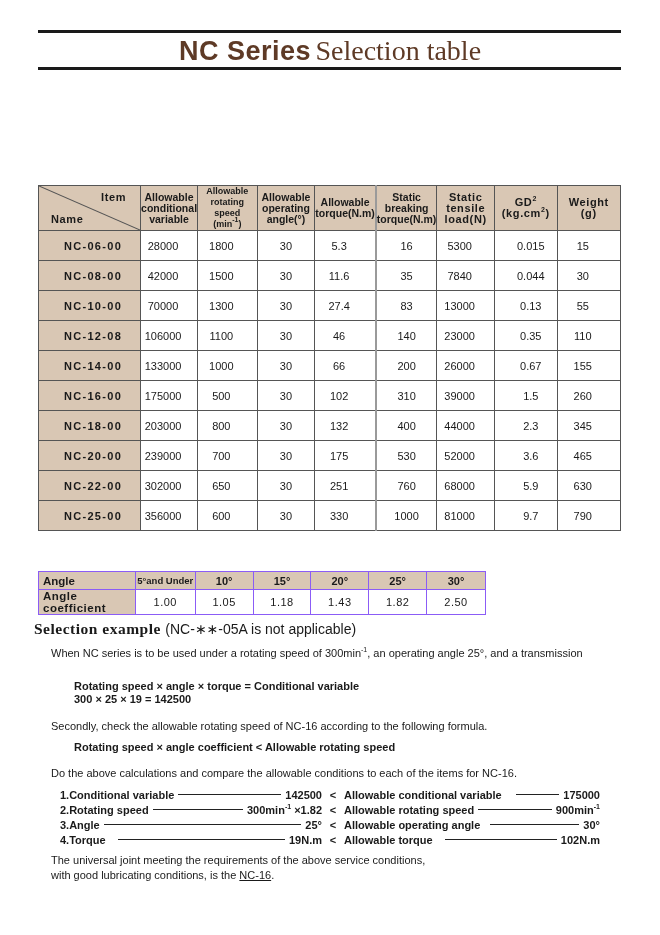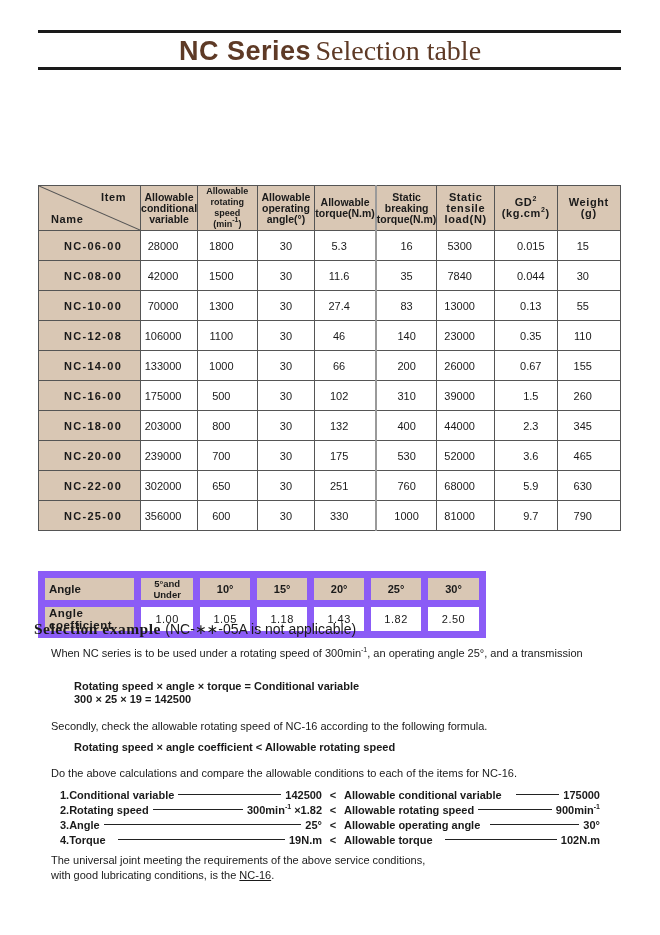--- a/index.html
+++ b/index.html
@@ -22,21 +22,21 @@
   .main-table tbody td.num-r { padding-right: 12px; }
   .main-table tbody td.num-l { text-align: center; padding-left: 10px; }
   .main-table .thick-l { border-left: 2px solid #9a9a9a; }
   .main-table tbody tr:nth-child(n+6) td { border-top-color: #8a8a8a; }
   .diag-cell { position: relative; }
   .diag-cell svg { position: absolute; left: 0; top: 0; width: 100%; height: 100%; }
   .diag-item { position: absolute; right: 14px; top: 6px; font-size: 11px; letter-spacing: 0.6px; }
   .diag-name { position: absolute; left: 12px; bottom: 5px; font-size: 11px; letter-spacing: 0.6px; }
 
   .angle-table { top: 571px; left: 38px; width: 448px; }
-  .angle-table th, .angle-table td { border: 7px solid #8b5cf6; height: 17px; padding: 0; font-size: 11px; text-align: center; }
+  .angle-table th, .angle-table td { border: 1px solid #8b5cf6; height: 17px; padding: 0; font-size: 11px; text-align: center; }
   .angle-table th { background: #d9c7b4; font-weight: bold; }
   .angle-table th.lbl, .angle-table td.lbl { background: #d9c7b4; text-align: left; padding-left: 4px; font-weight: bold; font-size: 11.5px; }
   .angle-table th.small { font-size: 9.5px; }
   .angle-table td { letter-spacing: 0.5px; }
 
   .sec-title { position: absolute; top: 620px; left: 34px; white-space: nowrap; }
   .sec-title .st1 { font-family: "Liberation Serif", serif; font-weight: bold; font-size: 15.5px; letter-spacing: 0.5px; }
   .sec-title .st2 { font-family: "Liberation Sans", sans-serif; font-size: 14px; }
   .para { position: absolute; left: 51px; font-size: 11px; line-height: 15px; white-space: nowrap; }
   .formula { position: absolute; left: 74px; font-size: 11px; font-weight: bold; line-height: 13px; white-space: nowrap; }

